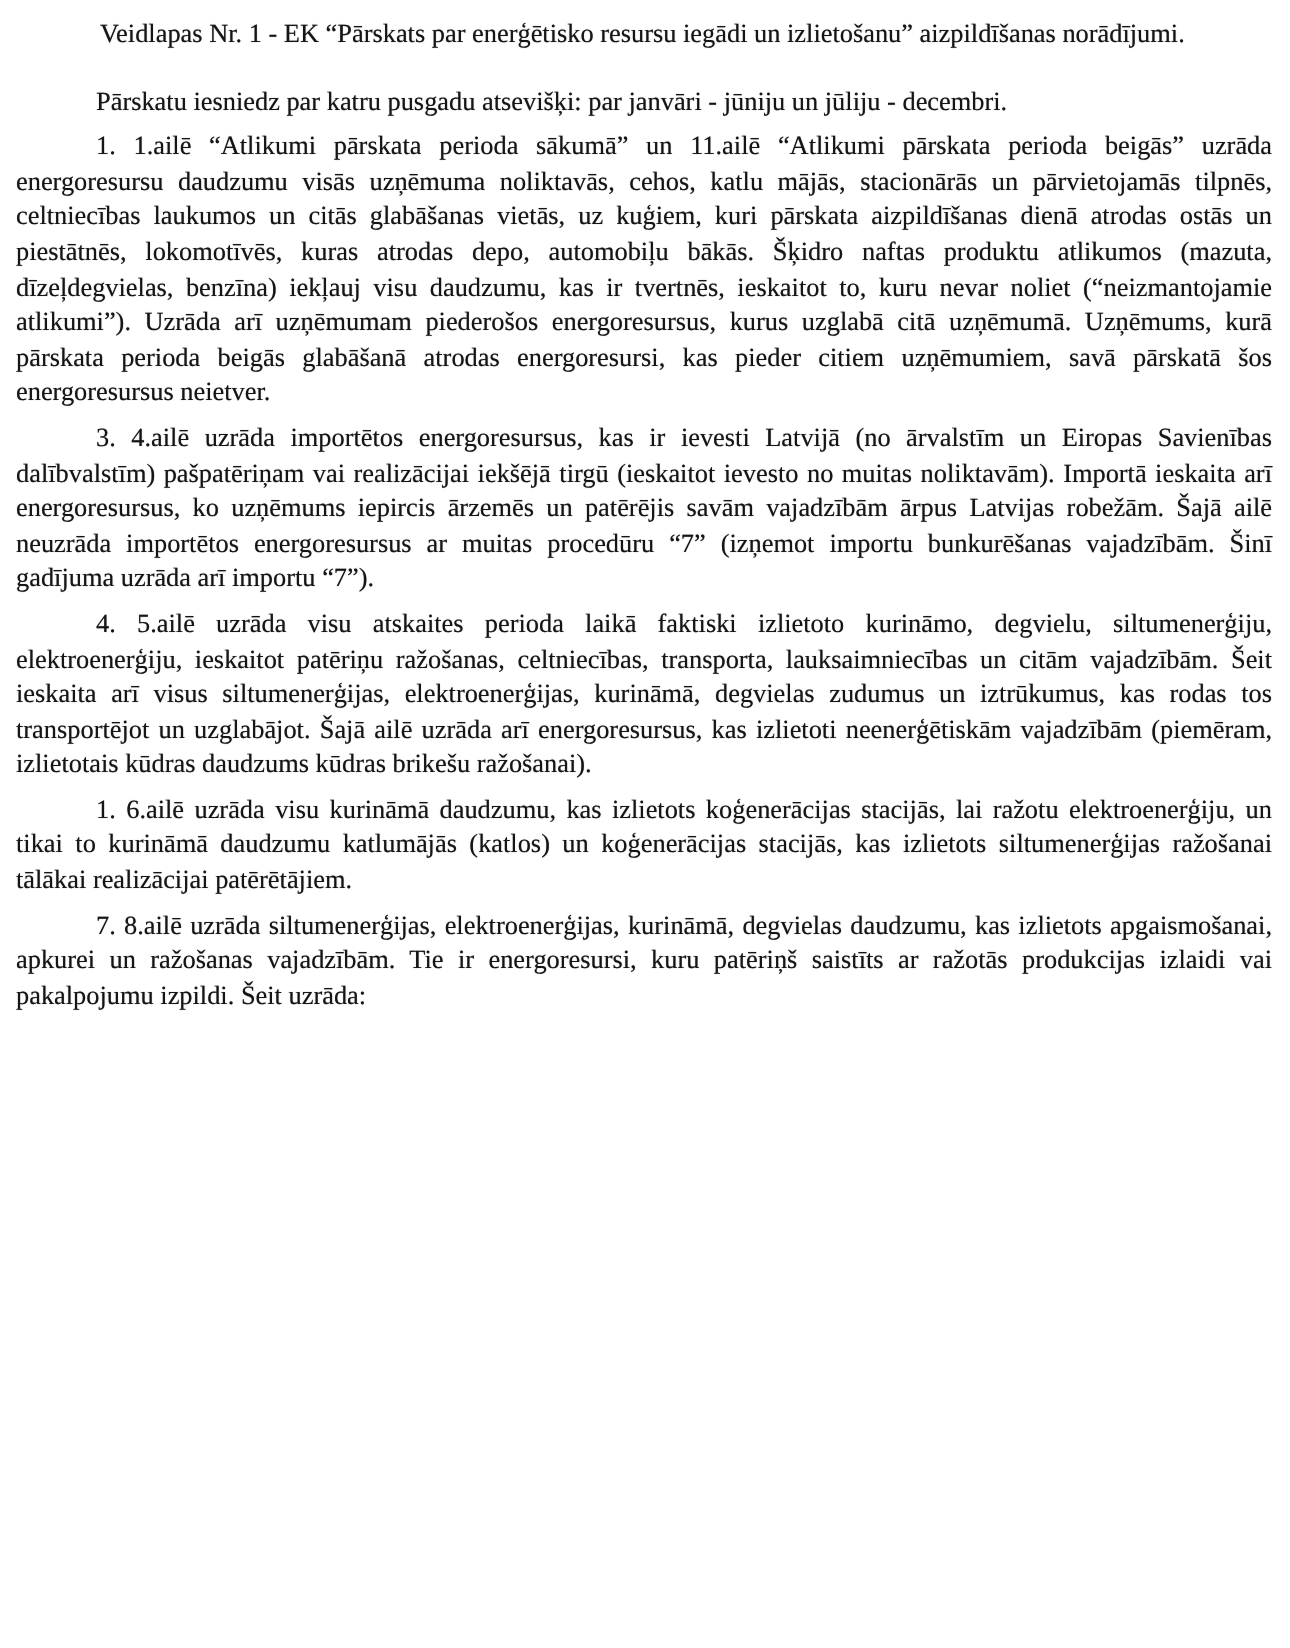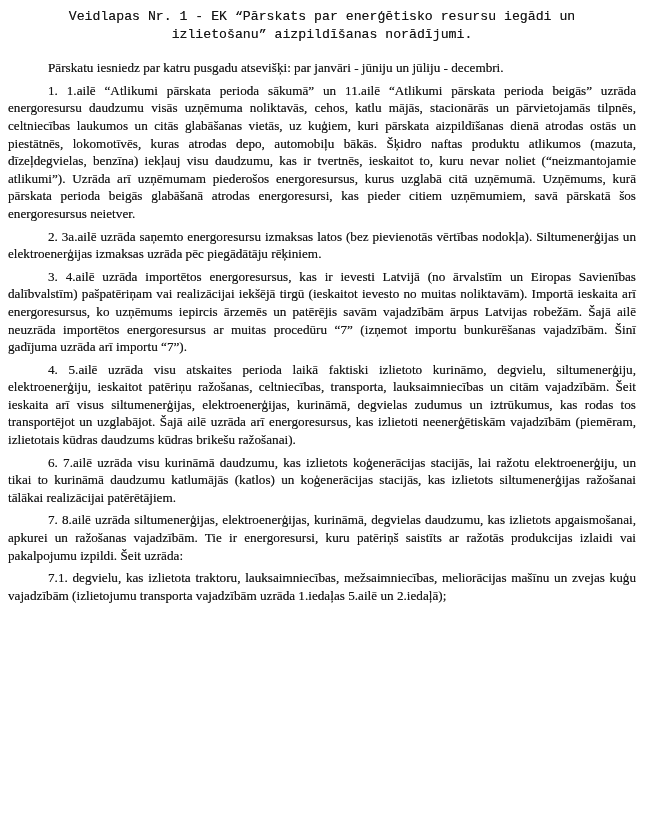--- a/index.html
+++ b/index.html
@@ -16,41 +16,37 @@
     overflow: hidden;
     padding: 6px 9px 4px 8px;
     font-family: "Liberation Serif", "DejaVu Serif", serif;
     font-size: 13.2px;
     line-height: 17.6px;
     color: #151515;
     
     text-shadow: 0 0 0.45px rgba(25, 25, 25, 0.6);
   }
   .doc-title {
-    text-align: center;
     margin: 2px 42px 16px 42px;
     text-indent: 0;
-    font-family: Liberation Mono, monospace;
   }
   p.body-para {
     margin: 0 0 5px 0;
     text-align: justify;
     text-indent: 40px;
   }
   p.body-para:last-child {
     margin-bottom: 0;
   }
 </style>
 </head>
 <body>
 
 <div class="page">
   <p class="doc-title">Veidlapas Nr. 1 - EK “Pārskats par enerģētisko resursu iegādi un izlietošanu” aizpildīšanas norādījumi.</p>
 
   <p class="body-para">Pārskatu iesniedz par katru pusgadu atsevišķi: par janvāri - jūniju un jūliju - decembri.</p>
   <p class="body-para">1. 1.ailē “Atlikumi pārskata perioda sākumā” un 11.ailē “Atlikumi pārskata perioda beigās” uzrāda energoresursu daudzumu visās uzņēmuma noliktavās, cehos, katlu mājās, stacionārās un pārvietojamās tilpnēs, celtniecības laukumos un citās glabāšanas vietās, uz kuģiem, kuri pārskata aizpildīšanas dienā atrodas ostās un piestātnēs, lokomotīvēs, kuras atrodas depo, automobiļu bākās. Šķidro naftas produktu atlikumos (mazuta, dīzeļdegvielas, benzīna) iekļauj visu daudzumu, kas ir tvertnēs, ieskaitot to, kuru nevar noliet (“neizmantojamie atlikumi”). Uzrāda arī uzņēmumam piederošos energoresursus, kurus uzglabā citā uzņēmumā. Uzņēmums, kurā pārskata perioda beigās glabāšanā atrodas energoresursi, kas pieder citiem uzņēmumiem, savā pārskatā šos energoresursus neietver.</p>
-  <p class="body-para">2. 3a.ailē uzrāda saņemto energoresursu izmaksas latos (bez pievienotās vērtības nodokļa). Siltumenerģijas un elektroenerģijas izmaksas uzrāda pēc piegādātāju rēķiniem.</p>
   <p class="body-para">3. 4.ailē uzrāda importētos energoresursus, kas ir ievesti Latvijā (no ārvalstīm un Eiropas Savienības dalībvalstīm) pašpatēriņam vai realizācijai iekšējā tirgū (ieskaitot ievesto no muitas noliktavām). Importā ieskaita arī energoresursus, ko uzņēmums iepircis ārzemēs un patērējis savām vajadzībām ārpus Latvijas robežām. Šajā ailē neuzrāda importētos energoresursus ar muitas procedūru “7” (izņemot importu bunkurēšanas vajadzībām. Šinī gadījuma uzrāda arī importu “7”).</p>
   <p class="body-para">4. 5.ailē uzrāda visu atskaites perioda laikā faktiski izlietoto kurināmo, degvielu, siltumenerģiju, elektroenerģiju, ieskaitot patēriņu ražošanas, celtniecības, transporta, lauksaimniecības un citām vajadzībām. Šeit ieskaita arī visus siltumenerģijas, elektroenerģijas, kurināmā, degvielas zudumus un iztrūkumus, kas rodas tos transportējot un uzglabājot. Šajā ailē uzrāda arī energoresursus, kas izlietoti neenerģētiskām vajadzībām (piemēram, izlietotais kūdras daudzums kūdras brikešu ražošanai).</p>
-  <p class="body-para">6. 7.ailē uzrāda visu kurināmā daudzumu, kas izlietots koģenerācijas stacijās, lai ražotu elektroenerģiju, un tikai to kurināmā daudzumu katlumājās (katlos) un koģenerācijas stacijās, kas izlietots siltumenerģijas ražošanai tālākai realizācijai patērētājiem.</p>
+  <p class="body-para">1. 6.ailē uzrāda visu kurināmā daudzumu, kas izlietots koģenerācijas stacijās, lai ražotu elektroenerģiju, un tikai to kurināmā daudzumu katlumājās (katlos) un koģenerācijas stacijās, kas izlietots siltumenerģijas ražošanai tālākai realizācijai patērētājiem.</p>
   <p class="body-para">7. 8.ailē uzrāda siltumenerģijas, elektroenerģijas, kurināmā, degvielas daudzumu, kas izlietots apgaismošanai, apkurei un ražošanas vajadzībām. Tie ir energoresursi, kuru patēriņš saistīts ar ražotās produkcijas izlaidi vai pakalpojumu izpildi. Šeit uzrāda:</p>
-  <p class="body-para">7.1. degvielu, kas izlietota traktoru, lauksaimniecības, mežsaimniecības, meliorācijas mašīnu un zvejas kuģu vajadzībām (izlietojumu transporta vajadzībām uzrāda 1.iedaļas 5.ailē un 2.iedaļā);</p>
 </div>
 
 </body></html>

